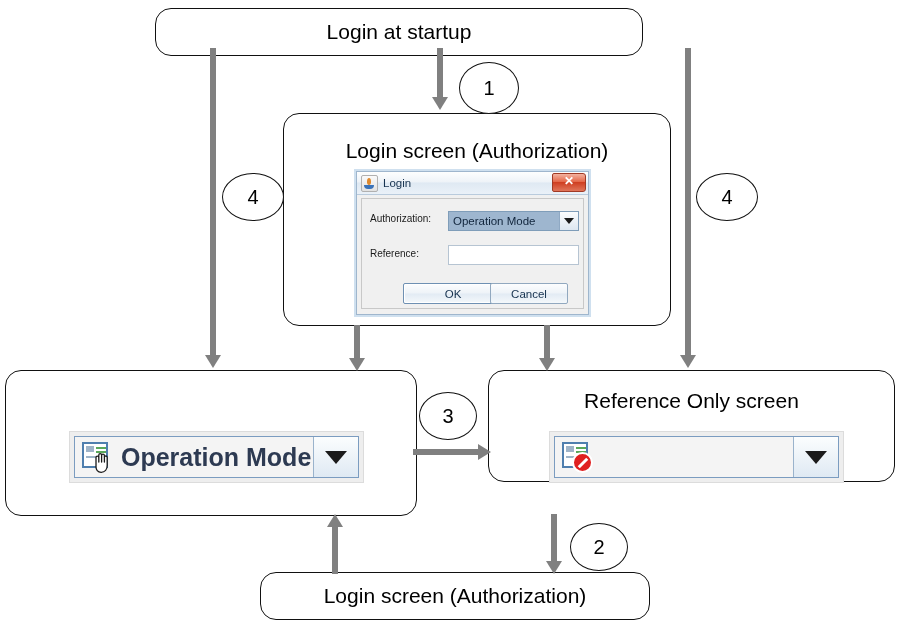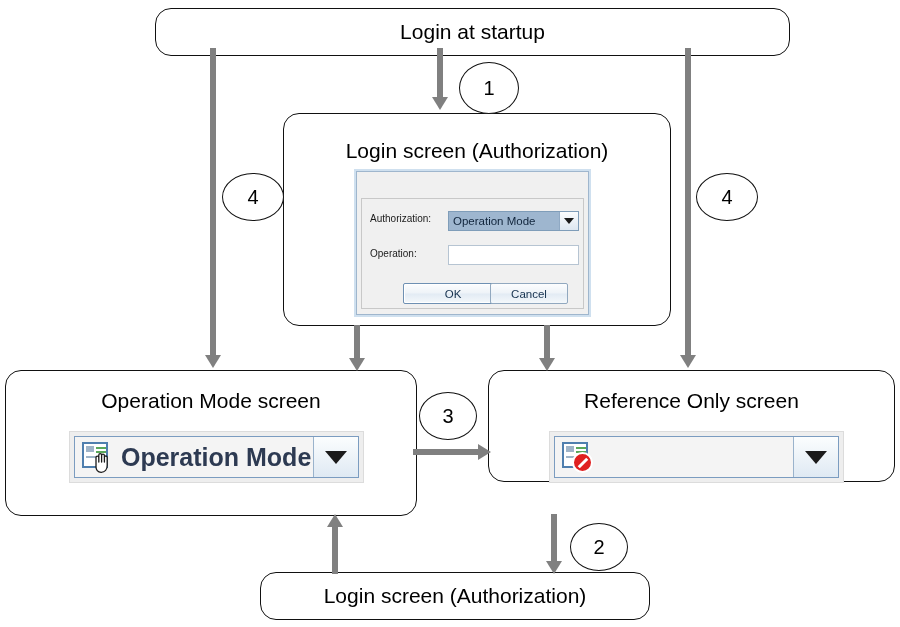--- a/index.html
+++ b/index.html
@@ -369,57 +369,61 @@
   <div class="arrow-v" style="left:546px; top:514px; width:16px; height:60px;">
     <div class="shaft" style="top:0; height:47px;"></div>
     <div class="head-down"></div>
   </div>
 
   <div class="arrow-v" style="left:327px; top:514px; width:16px; height:60px;">
     <div class="shaft" style="bottom:0; height:47px;"></div>
     <div class="head-up"></div>
   </div>
 
-  <div class="node" style="left:155px; top:8px; width:635px; height:48px;">
+  <div class="node" style="left:155px; top:8px; width:488px; height:48px;">
     <div class="node-title" style="top:11px;">Login at startup</div>
   </div>
 
   <div class="node" style="left:283px; top:113px; width:388px; height:213px;">
     <div class="node-title" style="top:25px;">Login screen (Authorization)</div>
 
     <div class="dialog" style="left:72px; top:57px; width:233px; height:144px;">
+      <div class="dlg-titlebar">
+        <span class="java-icon"></span>
+        <span class="dlg-title-text">Login</span>
+        <span class="dlg-close">✕</span>
+      </div>
       <div class="dlg-body">
 
         <div class="dlg-row" style="left:8px; top:14px;">
           <span class="dlg-label">Authorization:</span>
         </div>
         <div class="dlg-combo" style="left:86px; top:12px; width:131px;">
           <span class="val">Operation Mode</span>
           <span class="arrowbtn">
             <span class="tri-down"></span>
           </span>
         </div>
 
         <div class="dlg-row" style="left:8px; top:49px;">
-          <span class="dlg-label">Operation:</span>
+          <span class="dlg-label">Reference:</span>
         </div>
         <div class="dlg-input" style="left:86px; top:46px; width:131px;"></div>
 
         <div class="dlg-btn default" style="left:41px; top:84px; width:100px;">
             <span>OK</span>
           </div>
         <div class="dlg-btn" style="left:128px; top:84px; width:78px;">
             <span>Cancel</span>
           </div>
       </div>
     </div>
   </div>
 
   <div class="node" style="left:5px; top:370px; width:412px; height:146px;">
-    <div class="node-title" style="top:18px;">Operation Mode screen</div>
 
     <div class="mode-combo" style="left:63px; top:60px; width:295px; height:52px;">
       <div class="mode-combo-inner">
         <div class="mode-field">
           <span class="mode-icon">
             <span class="win"></span>
             <svg class="hand" viewBox="0 0 20 21">
               <path d="M3 12 V5.5 a1.4 1.4 0 0 1 2.8 0 V10 V3 a1.4 1.4 0 0 1 2.8 0 V10 V3.6 a1.4 1.4 0 0 1 2.8 0 V10 V5.4 a1.4 1.4 0 0 1 2.8 0 V13.5 c0 4-2.4 6.8-6 6.8 -3.6 0-5.2-2.6-5.2-5.2 z" fill="#ffffff" stroke="#1a1a1a" stroke-width="1.3" stroke-linejoin="round"></path>
             </svg>
           </span>

